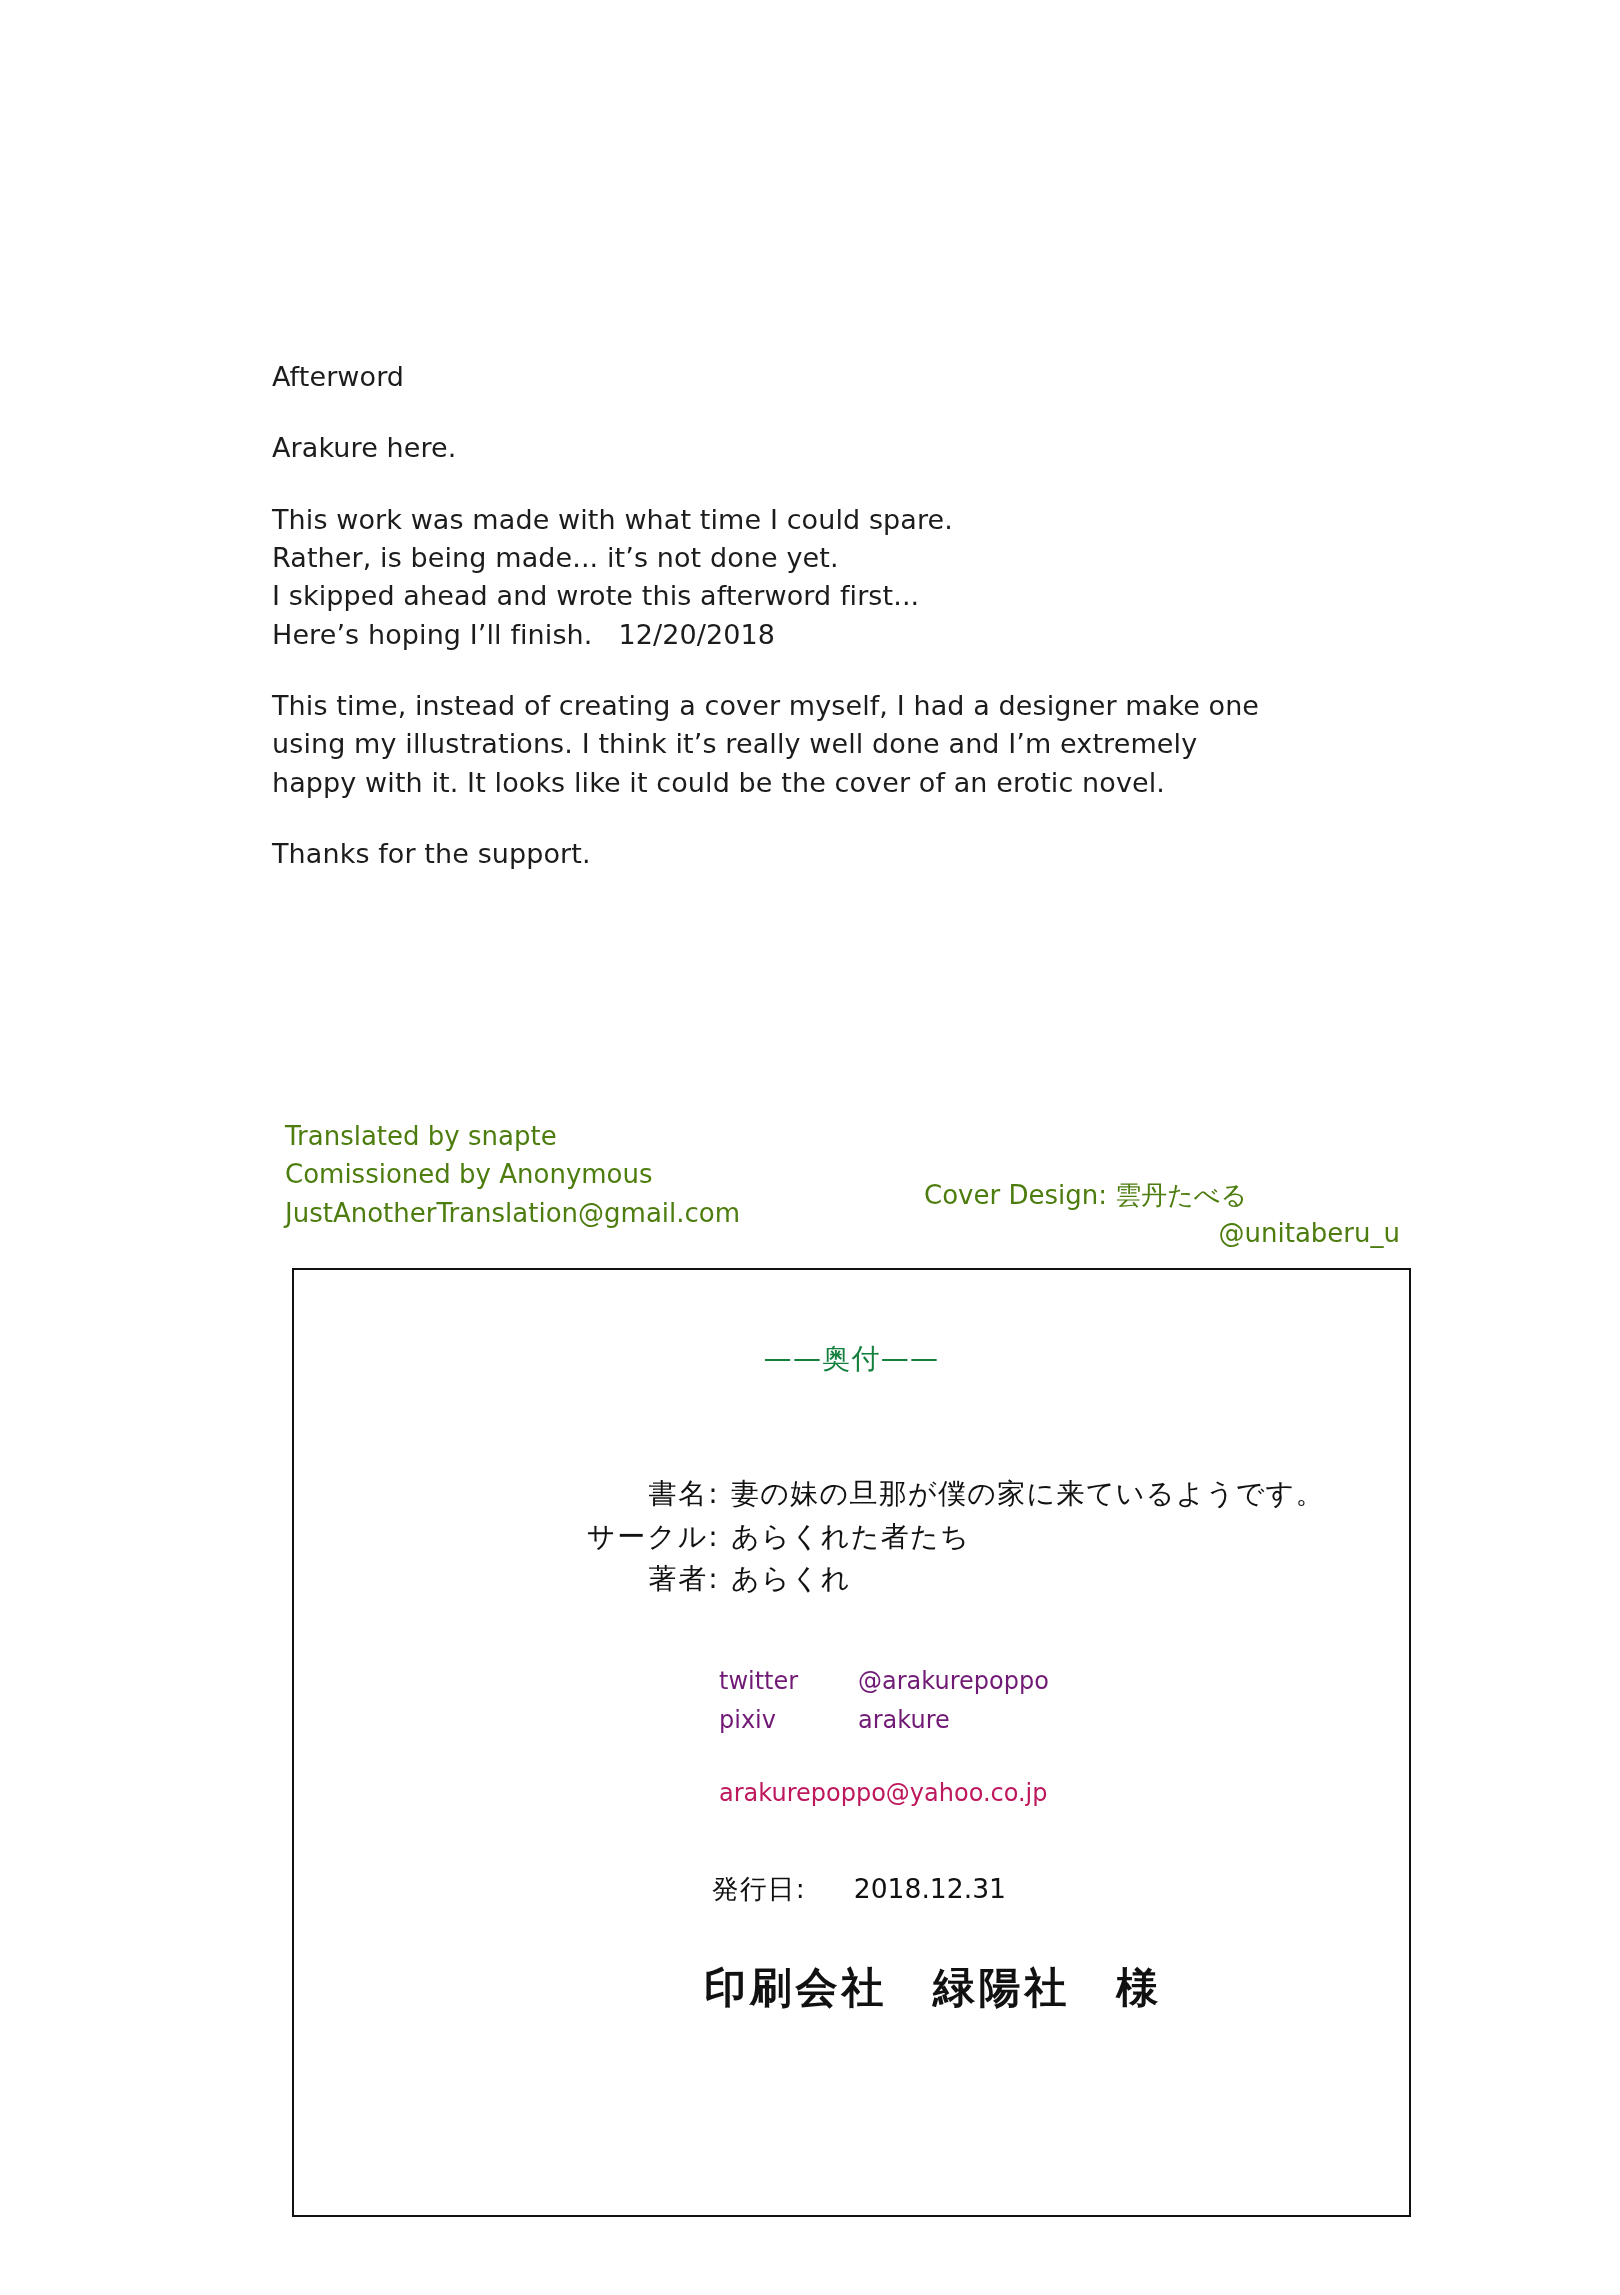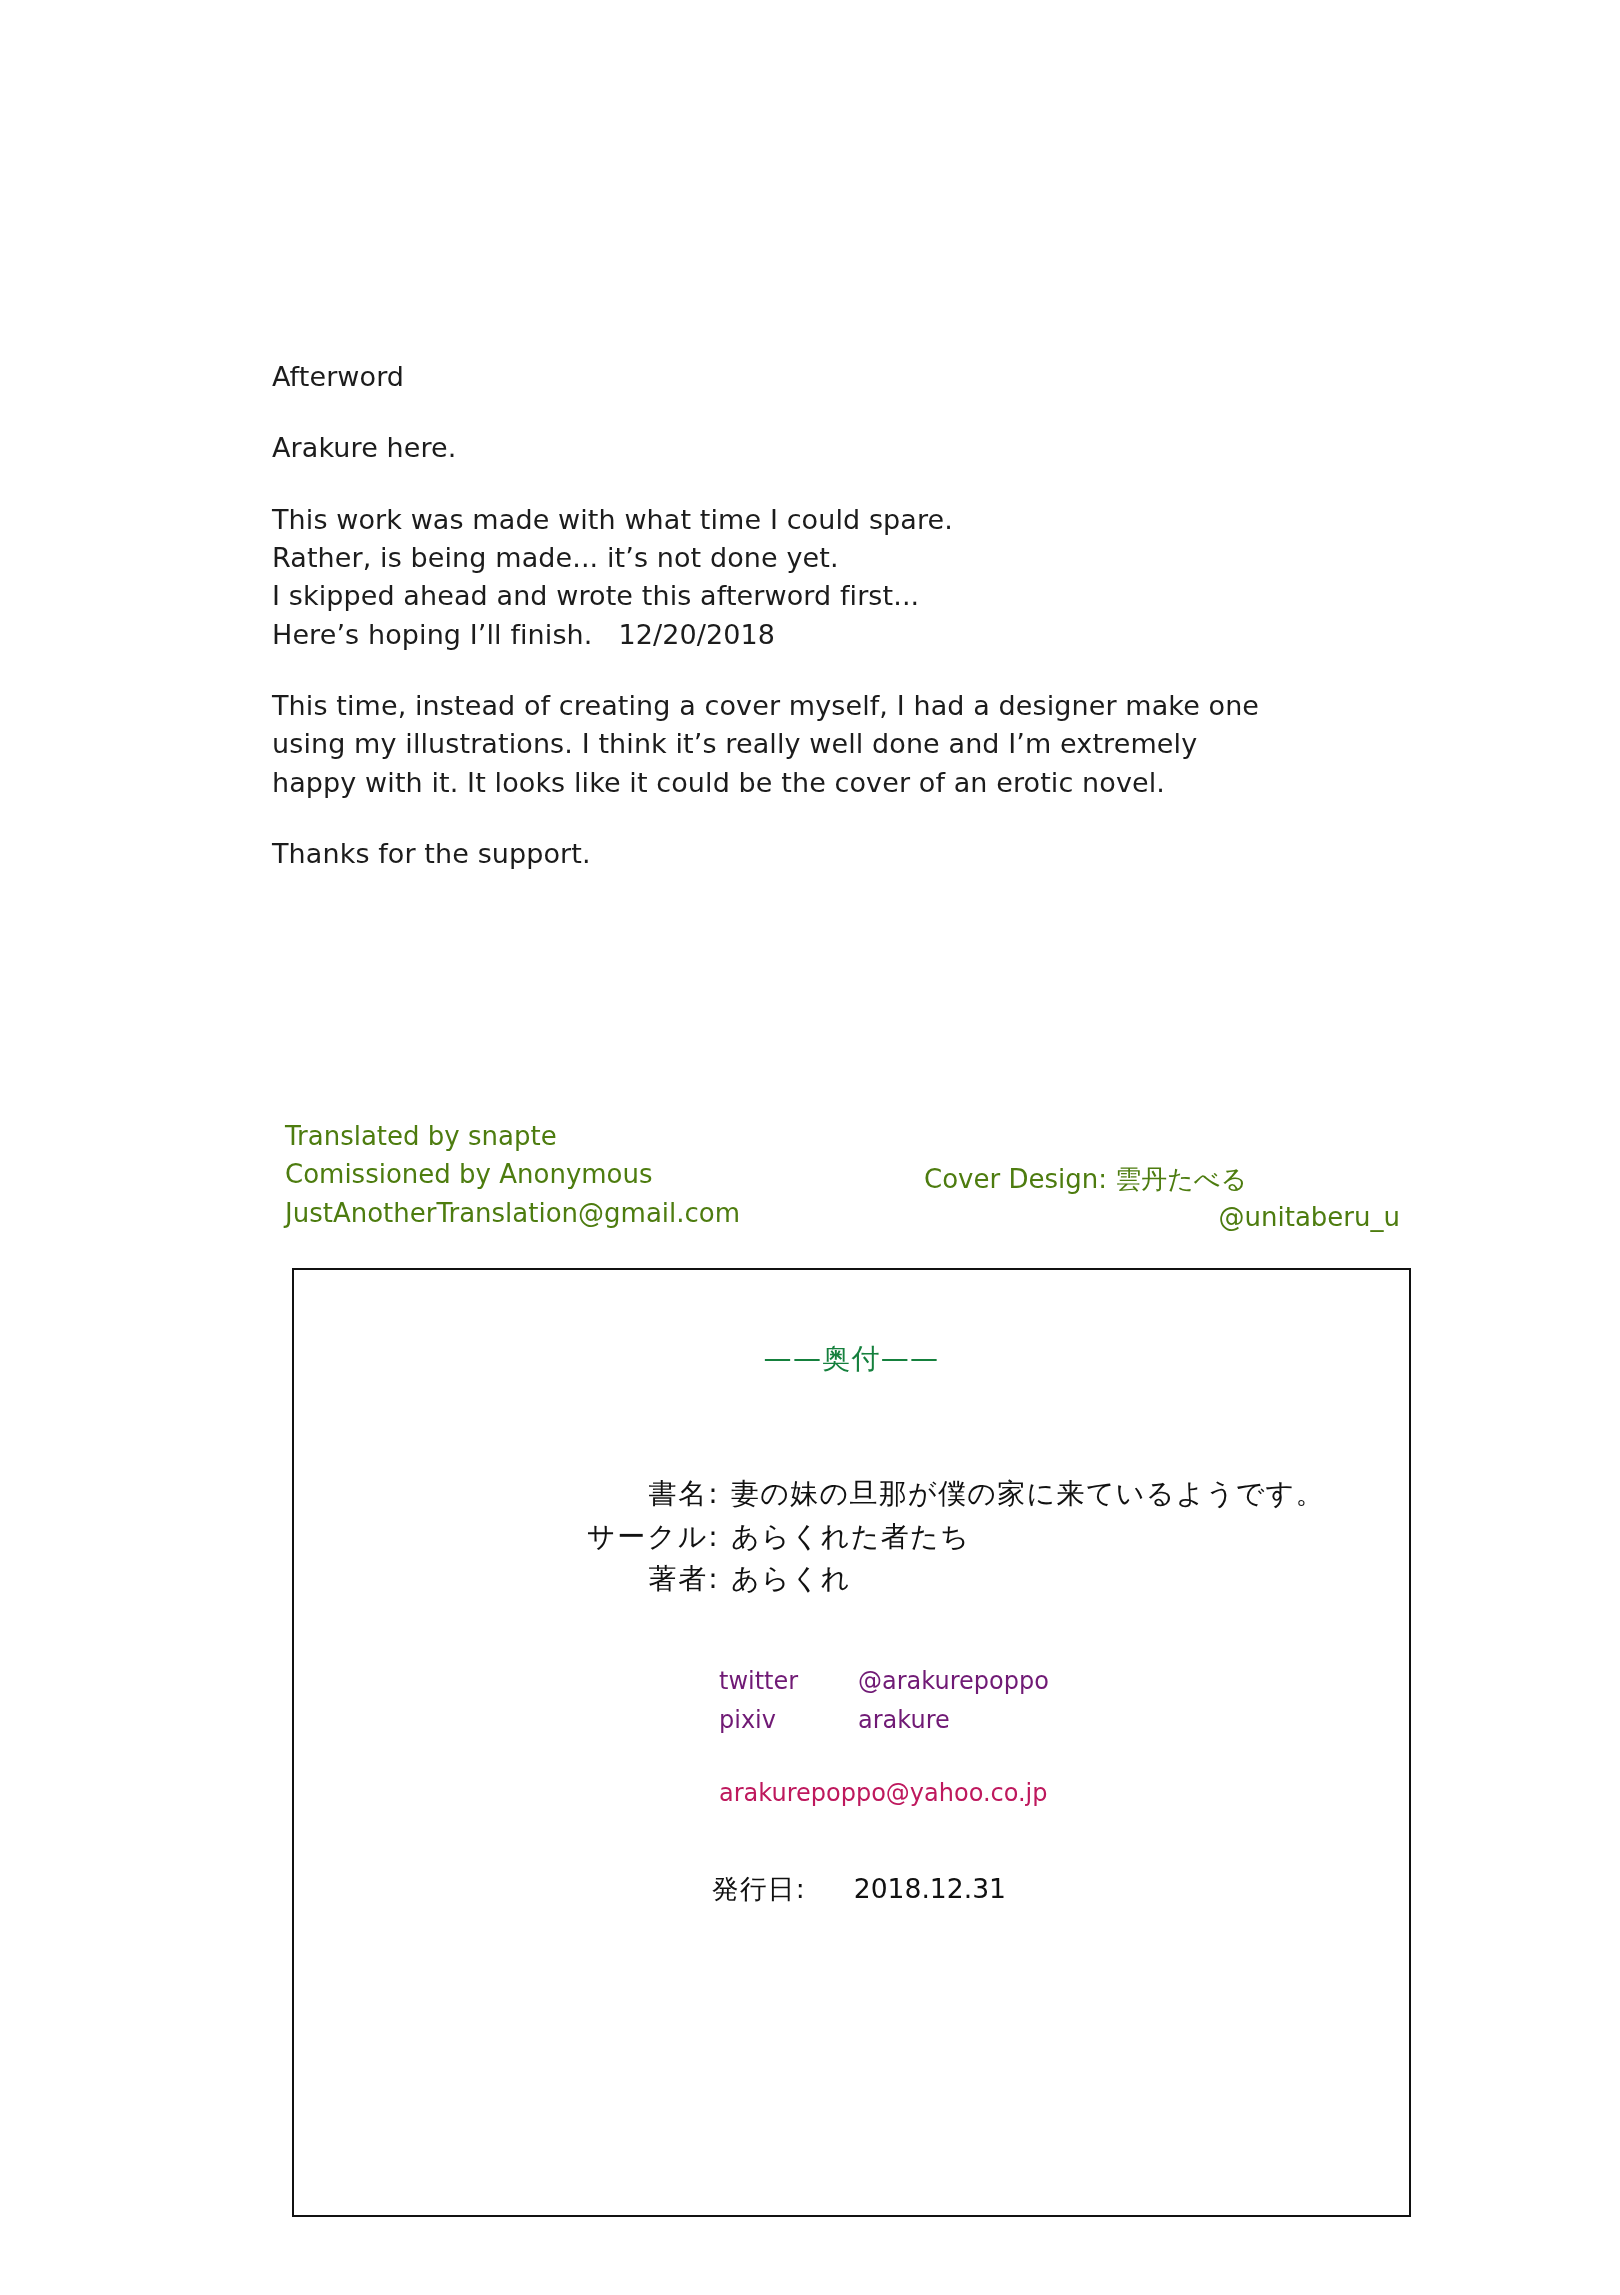--- a/index.html
+++ b/index.html
@@ -46,21 +46,21 @@
   }
   .credits-left {
     position: absolute;
     left: 0;
     top: 0;
     width: 608px;
   }
   .credits-right {
     position: absolute;
     left: 639px;
-    top: 43px;
+    top: 59px;
     width: 481px;
     text-align: left;
   }
   .cr-line {
     font-size: 26px;
     line-height: 1.48;
     color: #4d7c0f;
     white-space: pre-wrap;
   }
   .cr-line.right-al {
@@ -219,16 +219,17 @@
       </div>
     </div>
 
     <div class="col-mail">arakurepoppo@yahoo.co.jp</div>
 
     <div class="col-date">
       <span class="cjk">発行日:</span>
       <span class="d-val">2018.12.31</span>
     </div>
 
+    <div class="col-printer cjk">印刷会社　緑陽社　様</div>
   </div>
 
 </div>
 
 
 </body></html>

